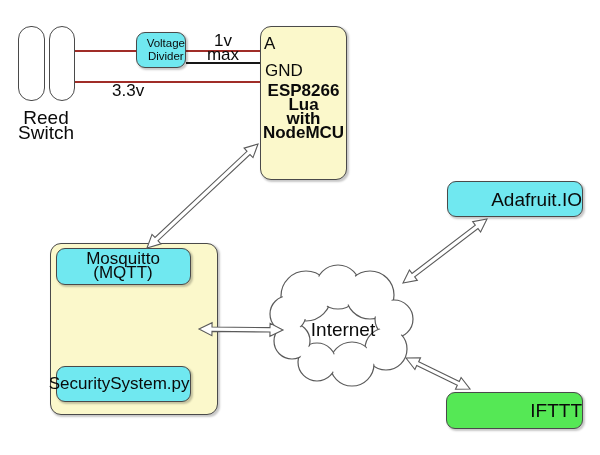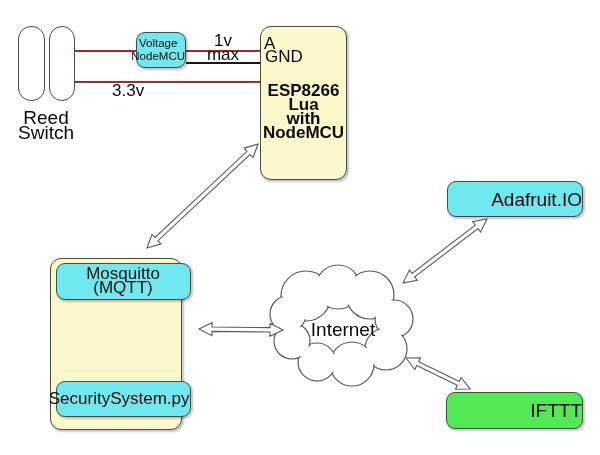--- a/index.html
+++ b/index.html
@@ -72,38 +72,38 @@
     <div class="box capsule" style="left:18px;top:26px;width:27px;height:75px;"></div>
     <div class="box capsule" style="left:49px;top:26px;width:26px;height:75px;"></div>
     <div class="free-label fs13" style="left:11px;top:110px;width:70px;">
       <div>Reed</div>
       <div>Switch</div>
     </div>
 
     <div class="box cyan center-label fs11" style="left:136px;top:32px;width:50px;height:36px;">
       <div>
         <div>Voltage</div>
-        <div>NodeMCU</div>
+        <div>Divider</div>
       </div>
     </div>
 
     <div class="free-label fs12" style="left:200px;top:34px;width:46px;">1v max</div>
     <div class="free-label fs12" style="left:78px;top:84px;width:30px;margin-left:34px;">3.3v</div>
 
     <div class="box yellow" style="left:260px;top:26px;width:87px;height:154px;">
       <div class="inner fs12" style="left:3px;top:10px;">A</div>
-      <div class="inner fs12" style="left:4px;top:23px;">GND</div>
+      <div class="inner fs12" style="left:4px;top:37px;">GND</div>
       <div class="inner fs12" style="left:0;top:57px;width:100%;text-align:center;font-weight:bold;">
         <div>ESP8266</div>
         <div>Lua</div>
         <div>with NodeMCU</div>
       </div>
     </div>
 
-    <div class="box yellow" style="left:50px;top:258px;width:132px;height:172px;">
+    <div class="box yellow" style="left:50px;top:243px;width:168px;height:172px;">
       <div class="box cyan center-label fs12" style="left:4.5px;top:3.5px;width:135px;height:37px;">
         <span>Mosquitto (MQTT)</span>
       </div>
       <div class="box cyan center-label fs12" style="left:4.5px;top:121.5px;width:135px;height:36px;">
         <span>SecuritySystem.py</span>
       </div>
     </div>
 
     <div class="free-label fs13" style="left:293px;top:322px;width:100px;">Internet</div>
 

